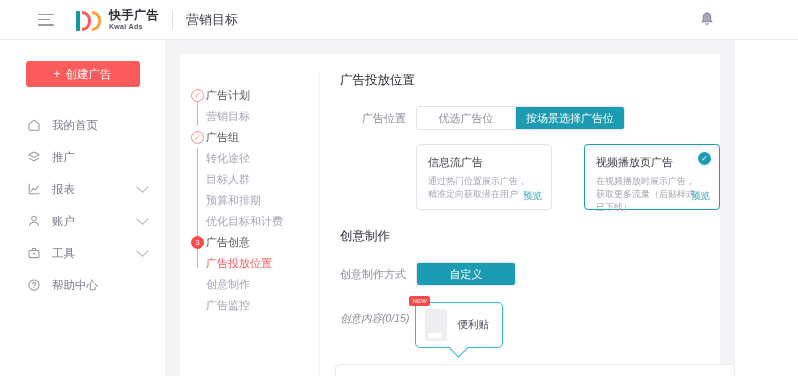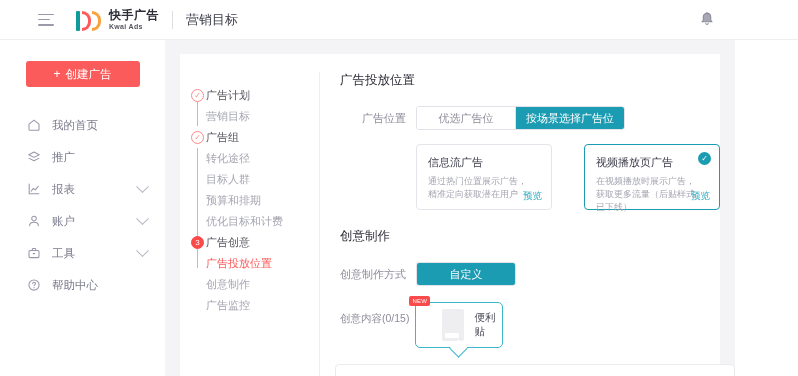--- a/index.html
+++ b/index.html
@@ -376,36 +376,37 @@
     display: flex;
     align-items: flex-start;
     margin-top: 16px;
     margin-left: 20px;
   }
   .creative-label {
     font-size: 10.5px;
     color: #8d8d9b;
     margin-top: 10px;
     white-space: nowrap;
+    font-style: italic;
   }
   .ccard-wrap {
     position: relative;
     margin-left: 6px;
   }
   .ccard {
     position: relative;
     width: 88px;
     height: 46px;
     border: 1.3px solid #3bb6cc;
     border-radius: 5px;
     background: #ffffff;
     box-sizing: border-box;
     display: flex;
     align-items: center;
-    padding-left: 26px;
+    padding-left: 9px;
     cursor: pointer;
   }
   .ccard .thumb {
     width: 22px;
     height: 32px;
     background: #eeeef1;
     border-radius: 2px;
     position: relative;
     flex: 0 0 auto;
   }

